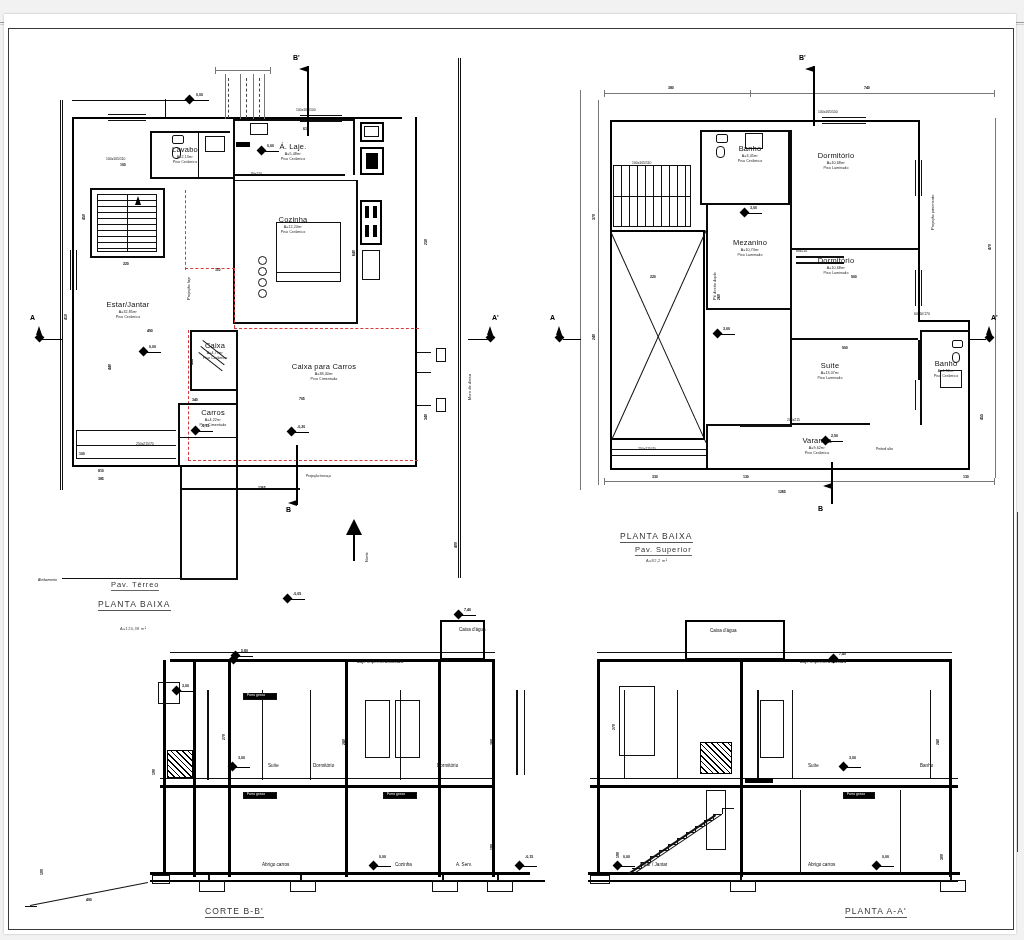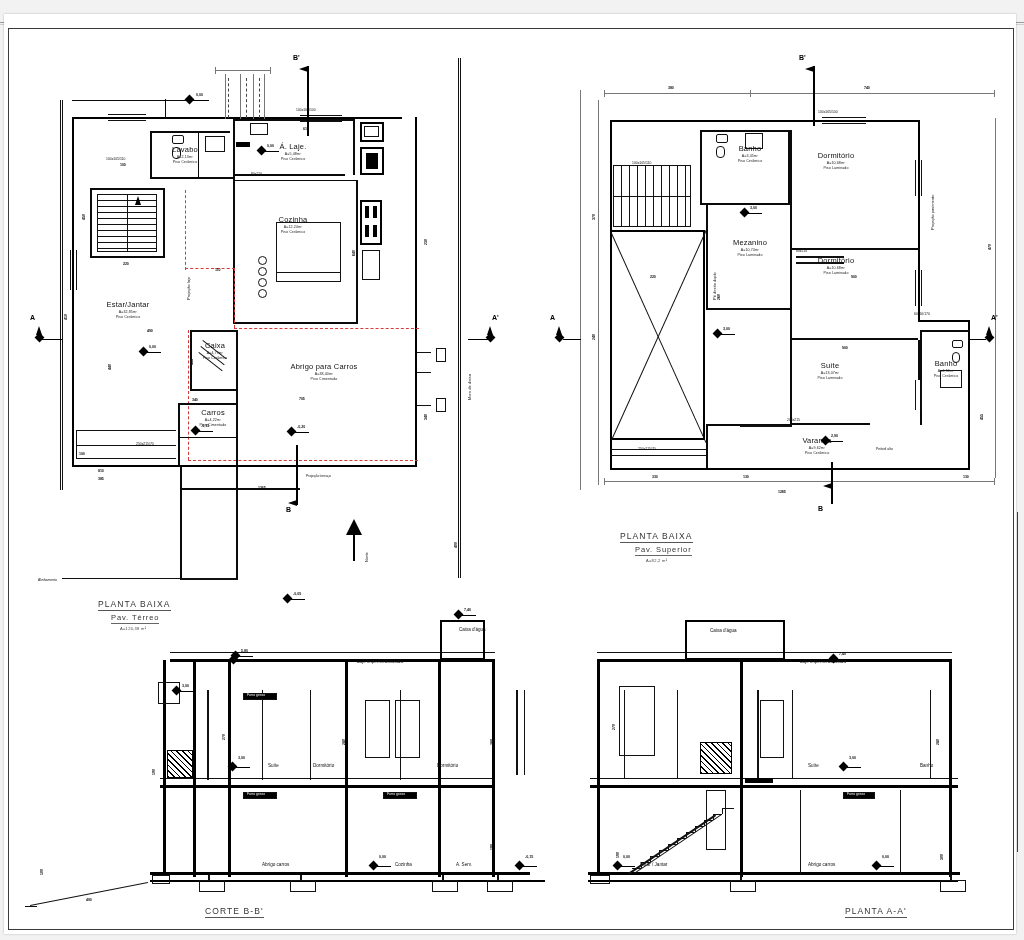--- a/index.html
+++ b/index.html
@@ -243,21 +243,21 @@
       <span>Estar/Jantar</span>
       <div class="sub">A=32,85m²</div>
       <div class="sub">Piso Cerâmico</div>
     </div>
     <div class="t room" style="left:196px;top:342px;width:38px;">
       <span>Caixa</span>
       <div class="sub">A=4,79m²</div>
       <div class="sub">Piso Cerâmico</div>
     </div>
     <div class="t room" style="left:281px;top:363px;width:86px;">
-      <span>Abrigo para Carros</span>
+      <span>Caixa para Carros</span>
       <div class="sub">A=38,40m²</div>
       <div class="sub">Piso Cimentado</div>
     </div>
     <div class="t room" style="left:192px;top:409px;width:42px;">
       <span>Carros</span>
       <div class="sub">A=4,22m²</div>
       <div class="sub">Piso Cimentado</div>
     </div>
 
     <div>
@@ -316,21 +316,21 @@
     <div class="t tiny" style="left:106px;top:157px;">100x105/110</div>
     <div class="t tiny" style="left:251px;top:172px;">80x210</div>
     <div class="t tiny" style="left:136px;top:442px;">250x215/70</div>
 
     <div class="t vert" style="left:186px;top:300px;">Projeção laje</div>
     <div class="t tiny" style="left:306px;top:474px;">Projeção terraço</div>
     <div class="t vert" style="left:467px;top:400px;">Muro de divisa</div>
     <div class="t tiny" style="left:38px;top:578px;">Alinhamento</div>
 
     <div class="t title" style="left:98px;top:599px;">PLANTA BAIXA</div>
-    <div class="t title2" style="left:111px;top:613px;">Pav. Térreo</div>
+    <div class="t title2" style="left:111px;top:580px;">Pav. Térreo</div>
     <div class="t title3" style="left:120px;top:626px;">A=120,38 m²</div>
   </div>
 
   <div id="plan-upper" style="position:absolute;left:0;top:0;">
 
     <div class="ln v lt" style="left:580px;top:90px;width:1px;height:400px;"></div>
     <div class="ln v lt" style="left:598px;top:100px;width:1px;height:385px;"></div>
     <div class="ln v lt" style="left:995px;top:118px;width:1px;height:360px;"></div>
 
     <div class="ln h thick" style="left:610px;top:120px;width:310px;height:2px;"></div>

